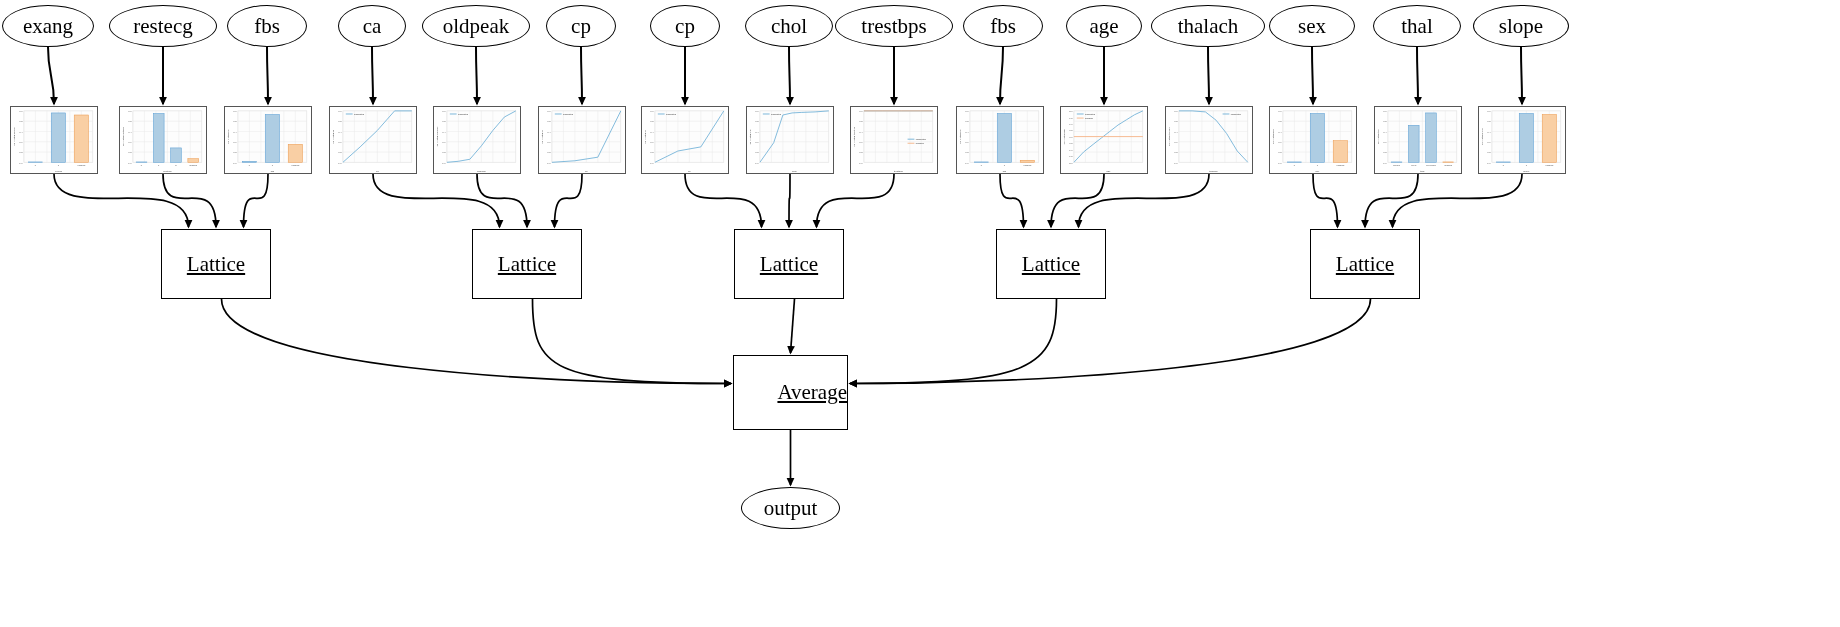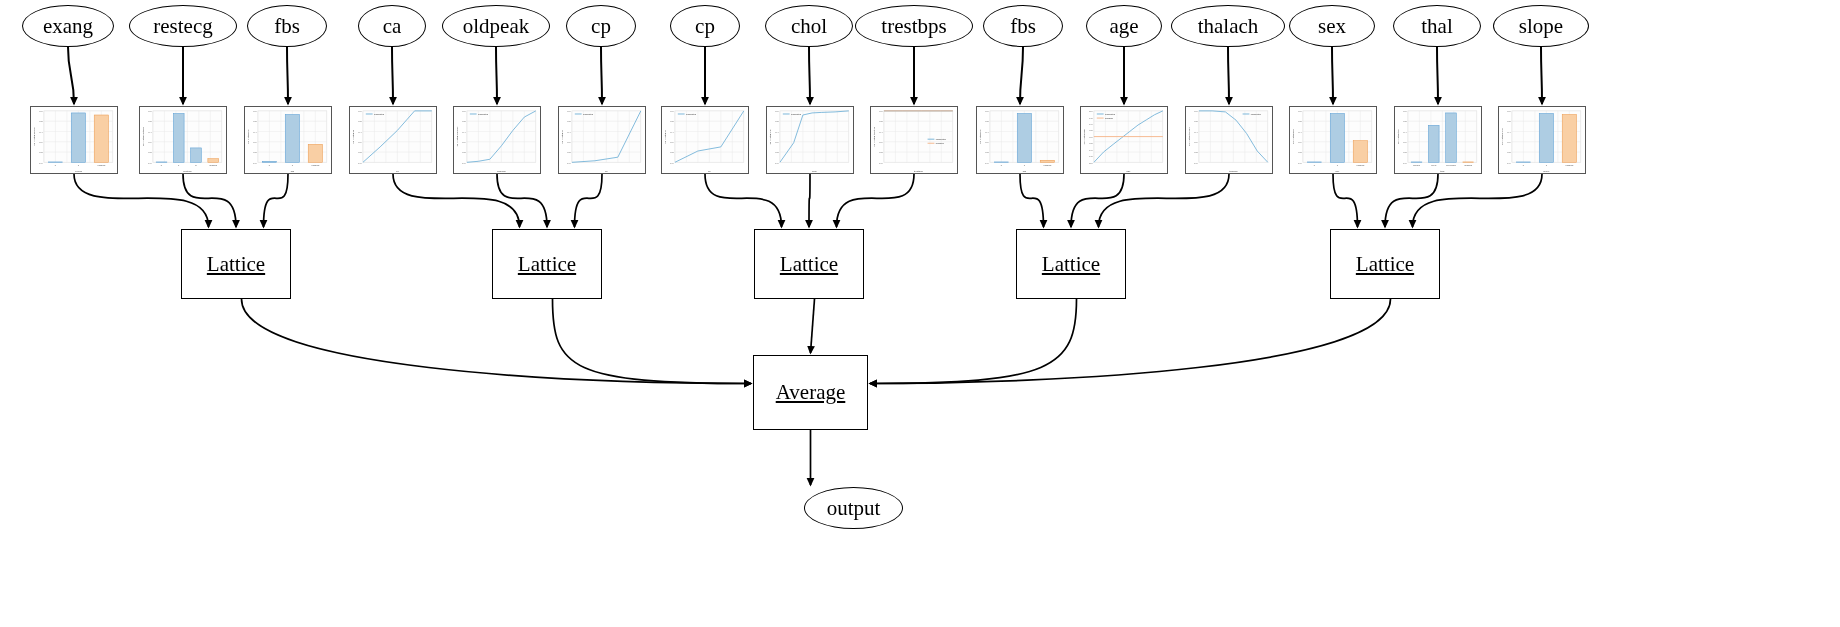--- a/index.html
+++ b/index.html
@@ -1,17 +1,17 @@
 <!DOCTYPE html>
 <html><head>
 <meta charset="utf-8">
 <style>
   html,body{margin:0;padding:0;background:#ffffff;}
   body{width:1840px;height:627px;overflow:hidden;font-family:"Liberation Serif",serif;}
-  #stage{position:relative;width:1599px;height:627px;margin-left:20px;}
+  #stage{position:relative;width:1599px;height:627px;}
   svg#edges{position:absolute;left:0;top:0;width:1840px;height:627px;pointer-events:none;}
 
   .node-ellipse{
     position:absolute;border:1.6px solid #000;border-radius:50%;
     background:#fff;display:flex;align-items:center;justify-content:center;
     font-size:21px;color:#000;font-family:"Liberation Serif",serif;
     box-sizing:border-box;
   }
   .node-box{
     position:absolute;border:1.6px solid #000;background:#fff;
@@ -669,21 +669,21 @@
         <span>Lattice</span>
       </div>
       <div class="node-box" style="left: 996px; top: 229px; width: 110px; height: 70px;">
         <span>Lattice</span>
       </div>
       <div class="node-box" style="left: 1310px; top: 229px; width: 110px; height: 70px;">
         <span>Lattice</span>
       </div>
     </div>
 
-  <div class="node-box" id="avg-node" style="left:733px;top:355px;width:115px;height:75px;">
+  <div class="node-box" id="avg-node" style="left:733px;top:355px;width:115px;height:75px;justify-content:flex-end;">
     <span>Average</span>
   </div>
 
-  <div class="node-ellipse" id="out-node" style="left:784px;top:487px;width:99px;height:42px;">
+  <div class="node-ellipse" id="out-node" style="left:741px;top:487px;width:99px;height:42px;">
     <span>output</span>
   </div>
 
 </div>
 
 </body></html>

